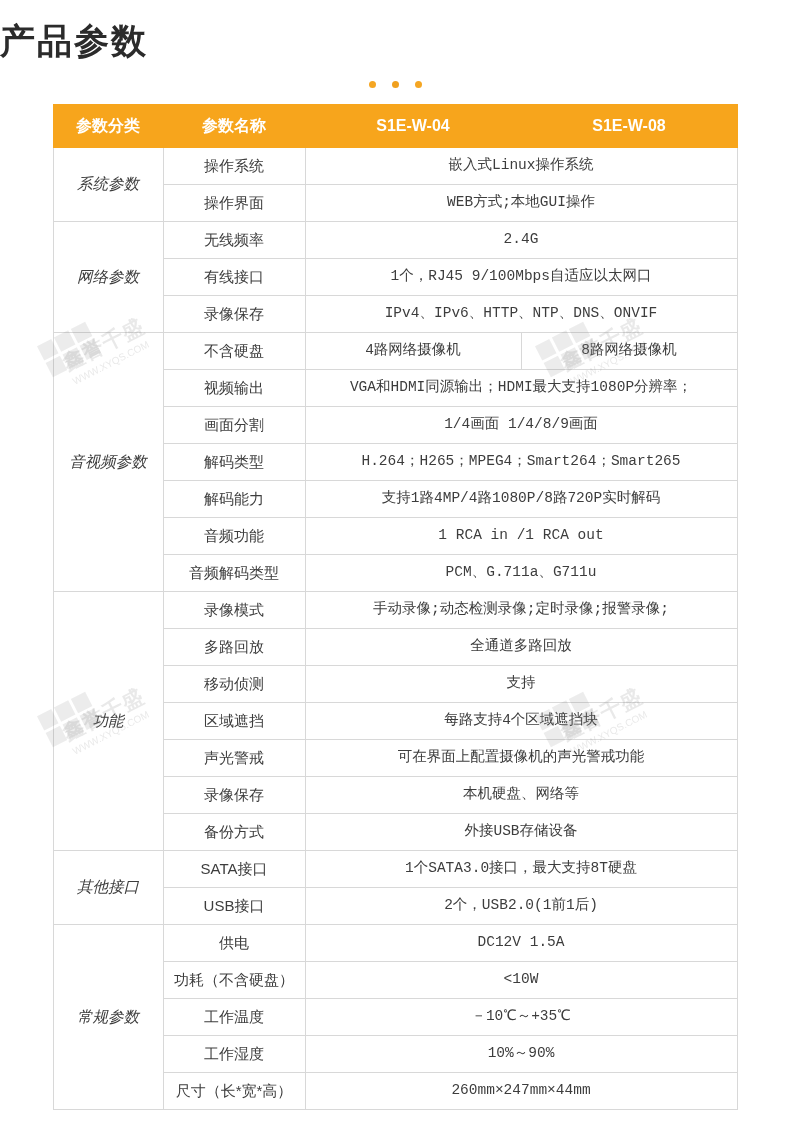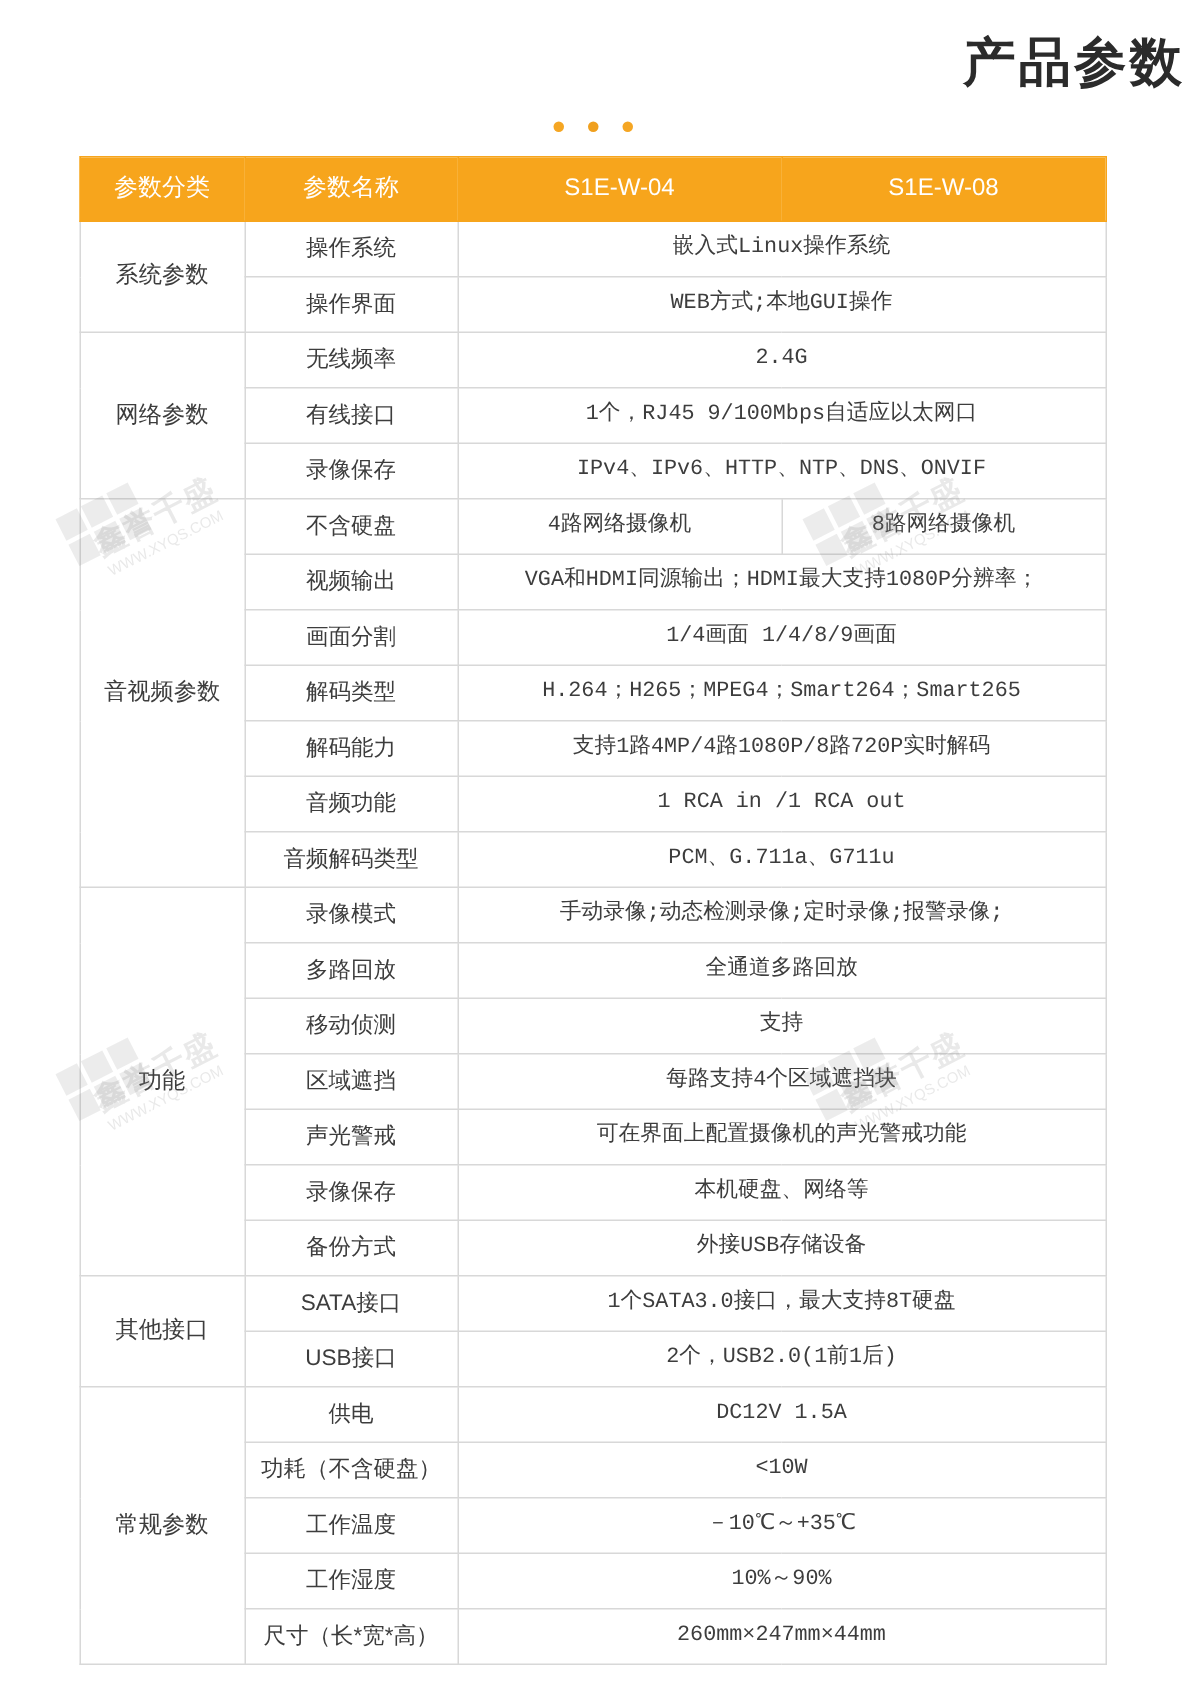--- a/index.html
+++ b/index.html
@@ -14,21 +14,21 @@
     color: #3a3a3a;
     overflow: hidden;
   }
   .page {
     position: relative;
     width: 790px;
     height: 1131px;
     box-sizing: border-box;
   }
   .title {
-    text-align: right;
+    text-align: left;
     font-size: 35px;
     font-weight: bold;
     color: #2b2b2b;
     letter-spacing: 2px;
     padding-top: 18px;
     font-family: "Liberation Sans", sans-serif;
   }
   .dots {
     display: flex;
     justify-content: center;
@@ -61,27 +61,28 @@
     height: 36px;
     line-height: 1.35;
     font-weight: normal;
     color: #3d3d3d;
     background: #ffffff;
   }
   table.spec thead th {
     background: #f7a51c;
     color: #ffffff;
     font-size: 16px;
-    font-weight: normal;
+    font-weight: bold;
     height: 42px;
     border: 1px solid #f7a51c;
   }
   td.groupcell {
     font-size: 15.5px;
     color: #3d3d3d;
+    font-style: italic;
   }
   td.namecell {
     font-size: 15px;
     margin-left: 40px;
   }
   td.valuecell {
     font-size: 14.5px;
     color: #444;
     font-family: Liberation Mono, monospace;
   }

